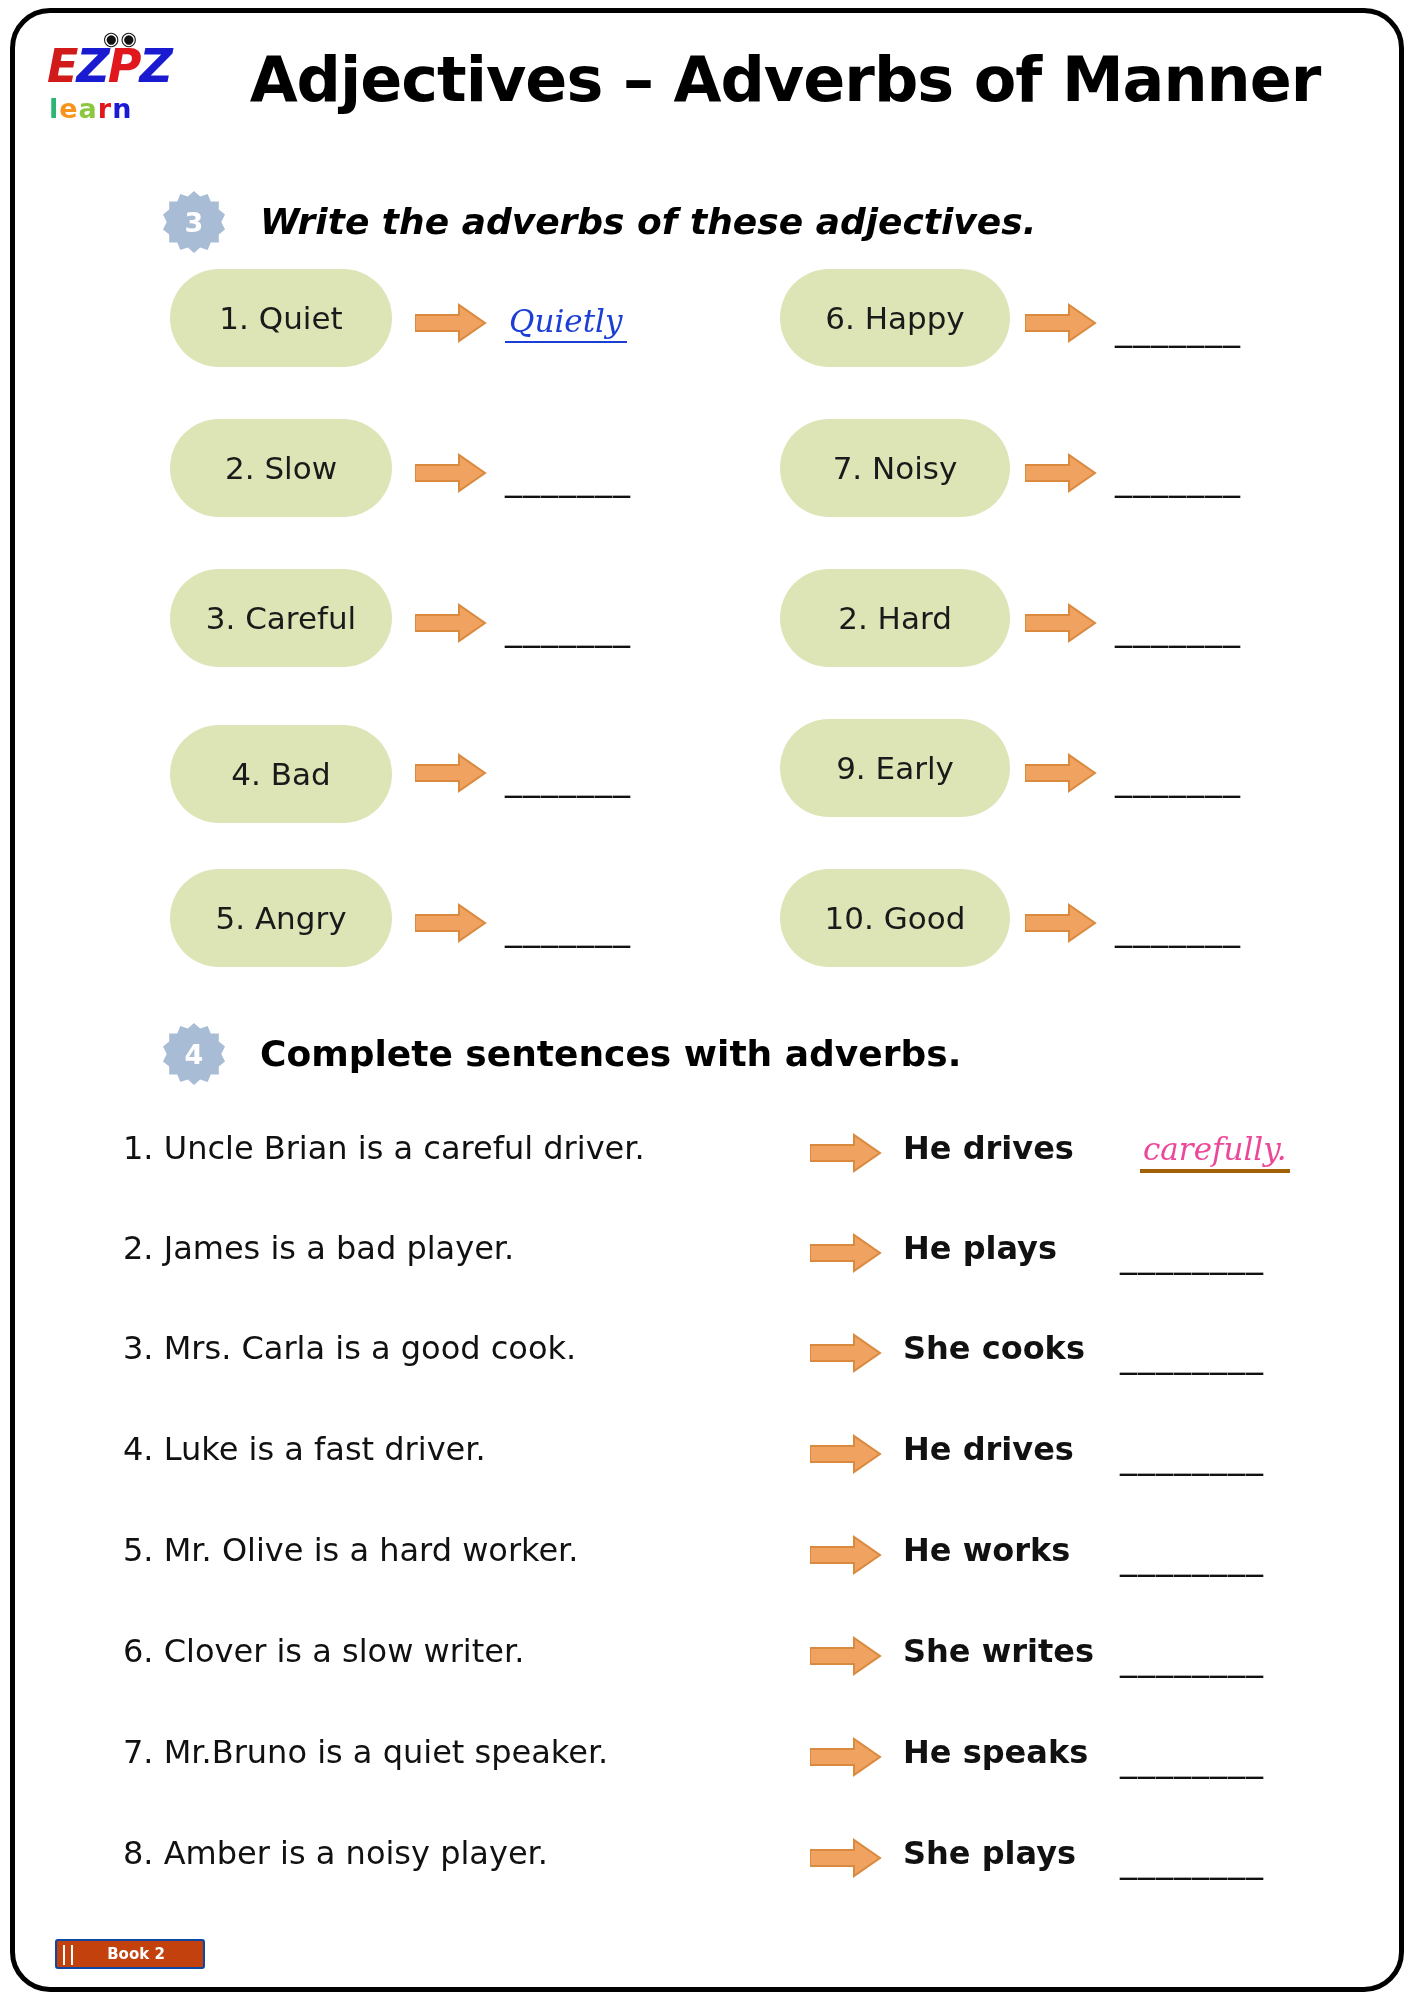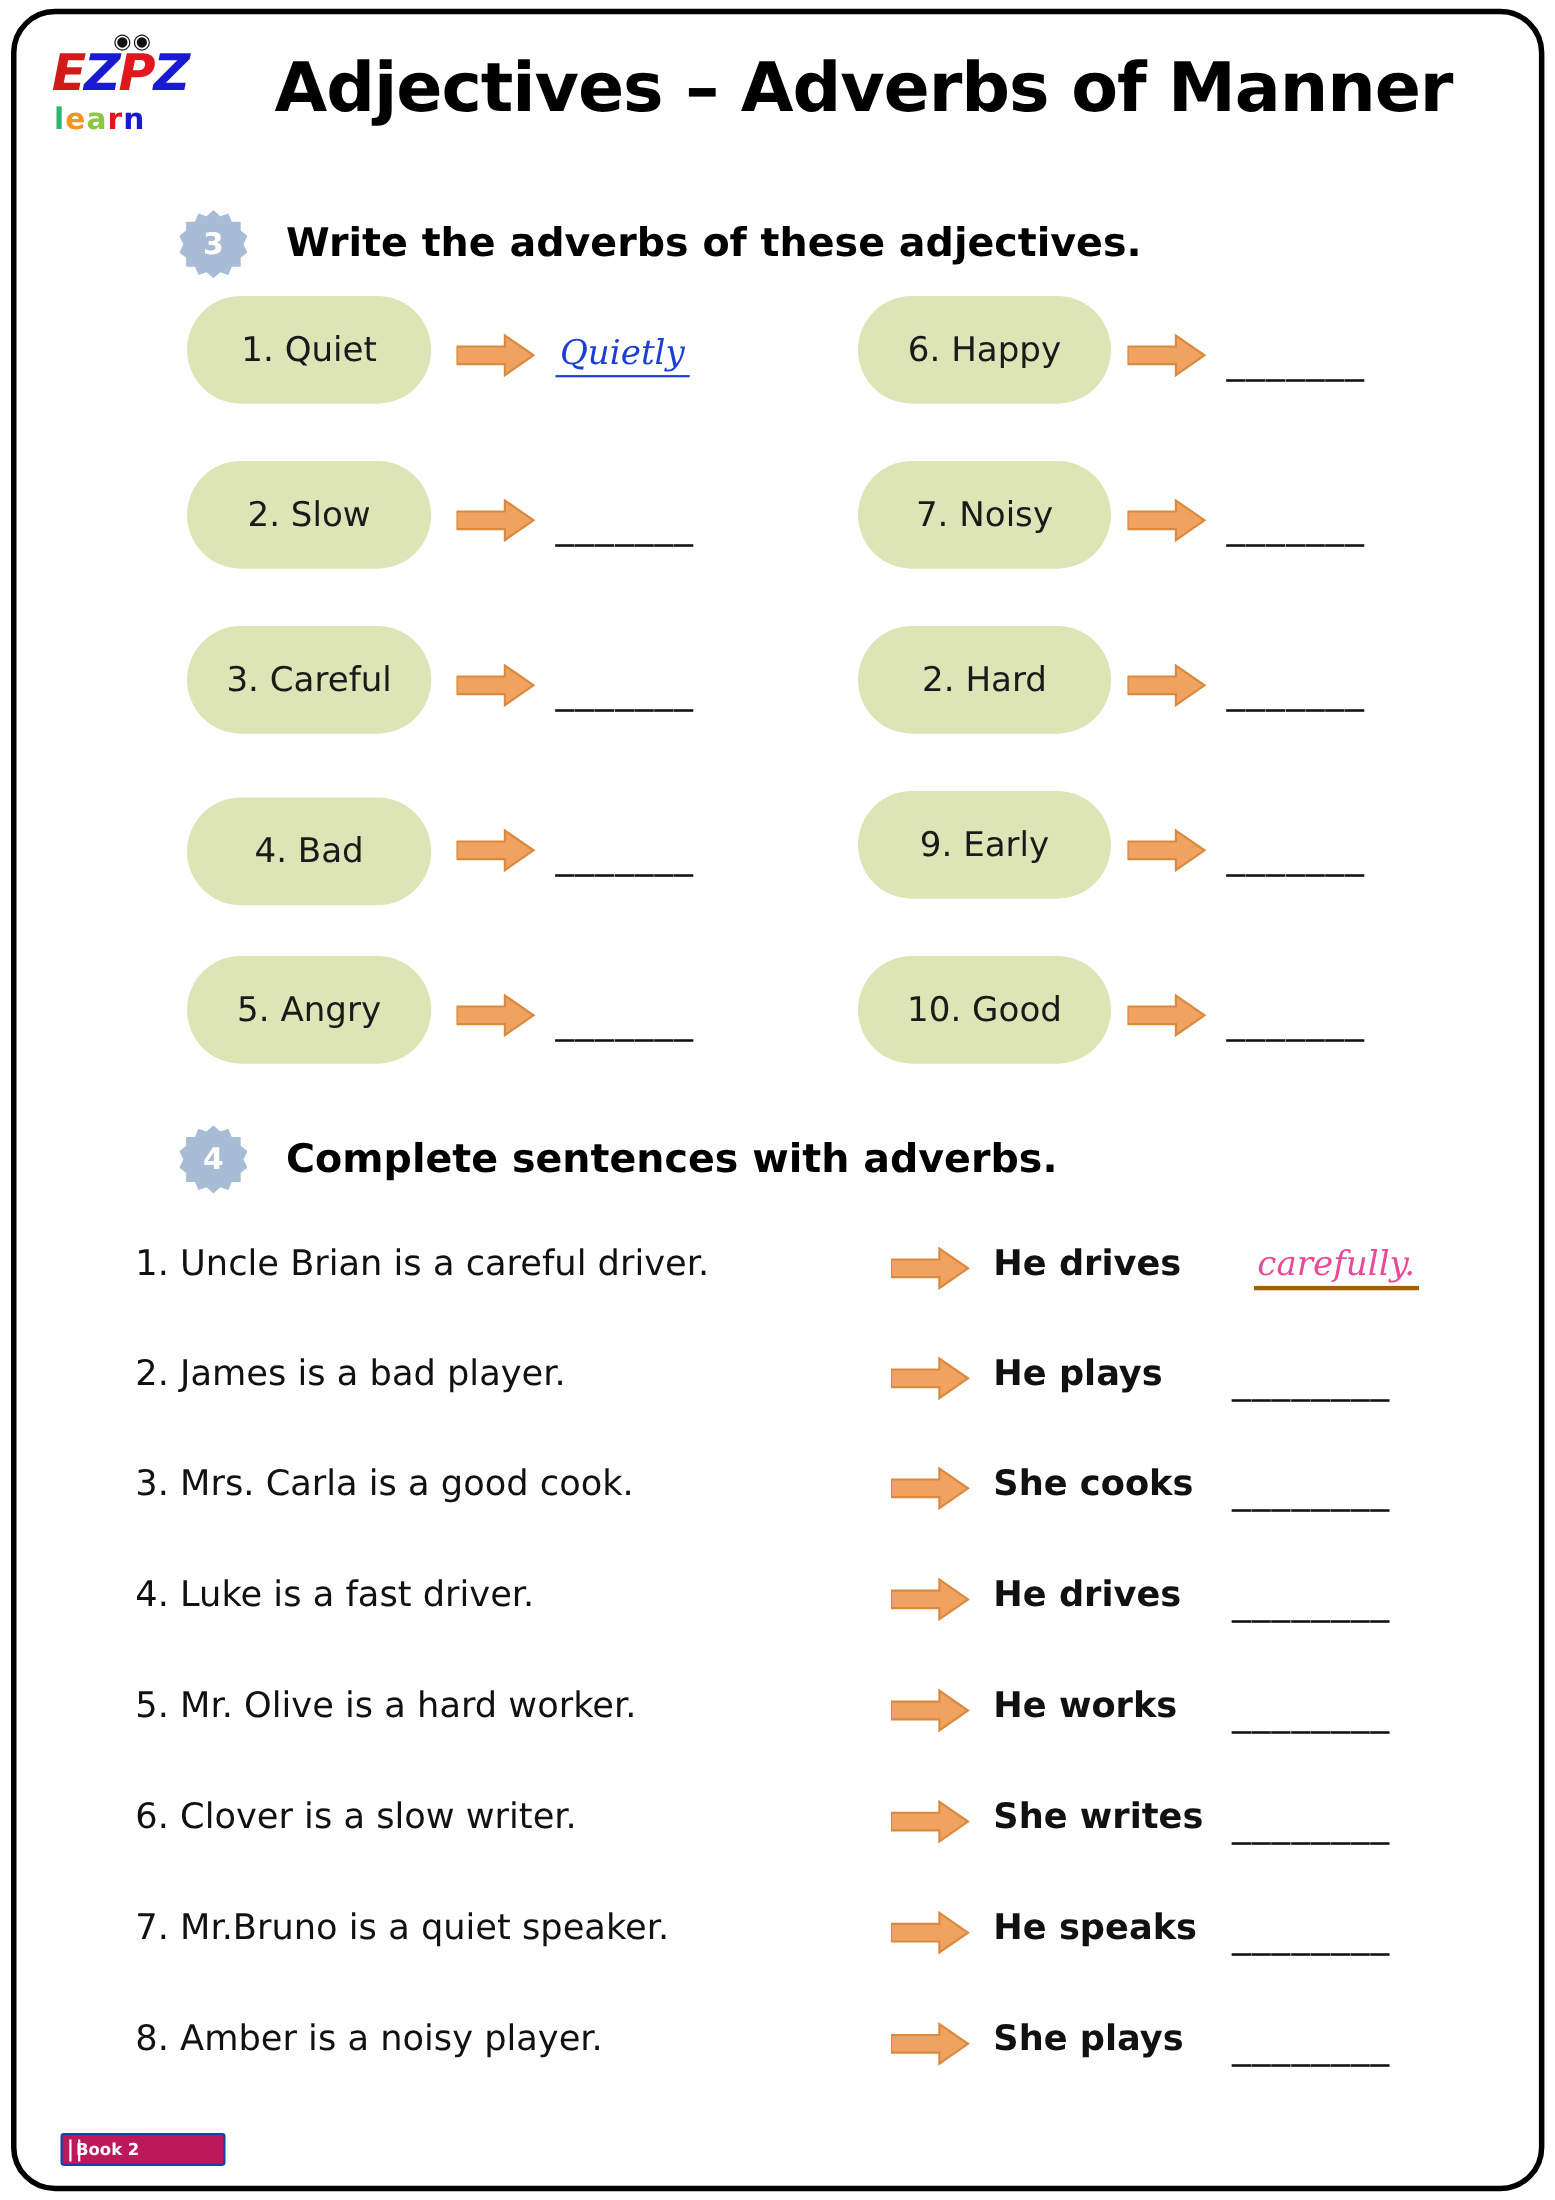--- a/index.html
+++ b/index.html
@@ -86,21 +86,21 @@
   }
   .sec-title {
     position: absolute;
     font-family: "DejaVu Sans", sans-serif;
     font-weight: bold;
     font-size: 36px;
     color: #000;
     white-space: nowrap;
   }
   #sec3-badge { left: 148px; top: 178px; }
-  #sec3-title { left: 245px; top: 188px; }
+  #sec3-title { left: 245px; top: 188px; font-style: italic; }
   #sec4-badge { left: 148px; top: 1010px; }
   #sec4-title { left: 245px; top: 1020px; }
 
   
   .pill {
     position: absolute;
     background: #dde5b6;
     border-radius: 60px;
     display: flex; align-items: center; justify-content: center;
     font-size: 31px;
@@ -169,24 +169,24 @@
     white-space: nowrap;
     border-bottom: 4px solid #a16207;
     padding: 0 3px 2px 3px;
   }
 
   
   .book-tag {
     position: absolute;
     left: 40px; top: 1926px;
     width: 150px; height: 30px;
-    background: #be185d;
+    background: #c2410c;
     border: 2px solid #0d47a1;
     border-radius: 3px;
-    display:flex; align-items:center; justify-content:flex-start;
+    display:flex; align-items:center; justify-content:center;
   }
   .book-tag .bars {
     position:absolute; left:6px; top:4px;
     width: 10px; height: 20px;
     border-left: 2px solid #fff;
     border-right: 2px solid #fff;
   }
   .book-tag span {
     color:#fff; font-size:15px; font-weight:bold;
     font-family:"DejaVu Sans", sans-serif;

